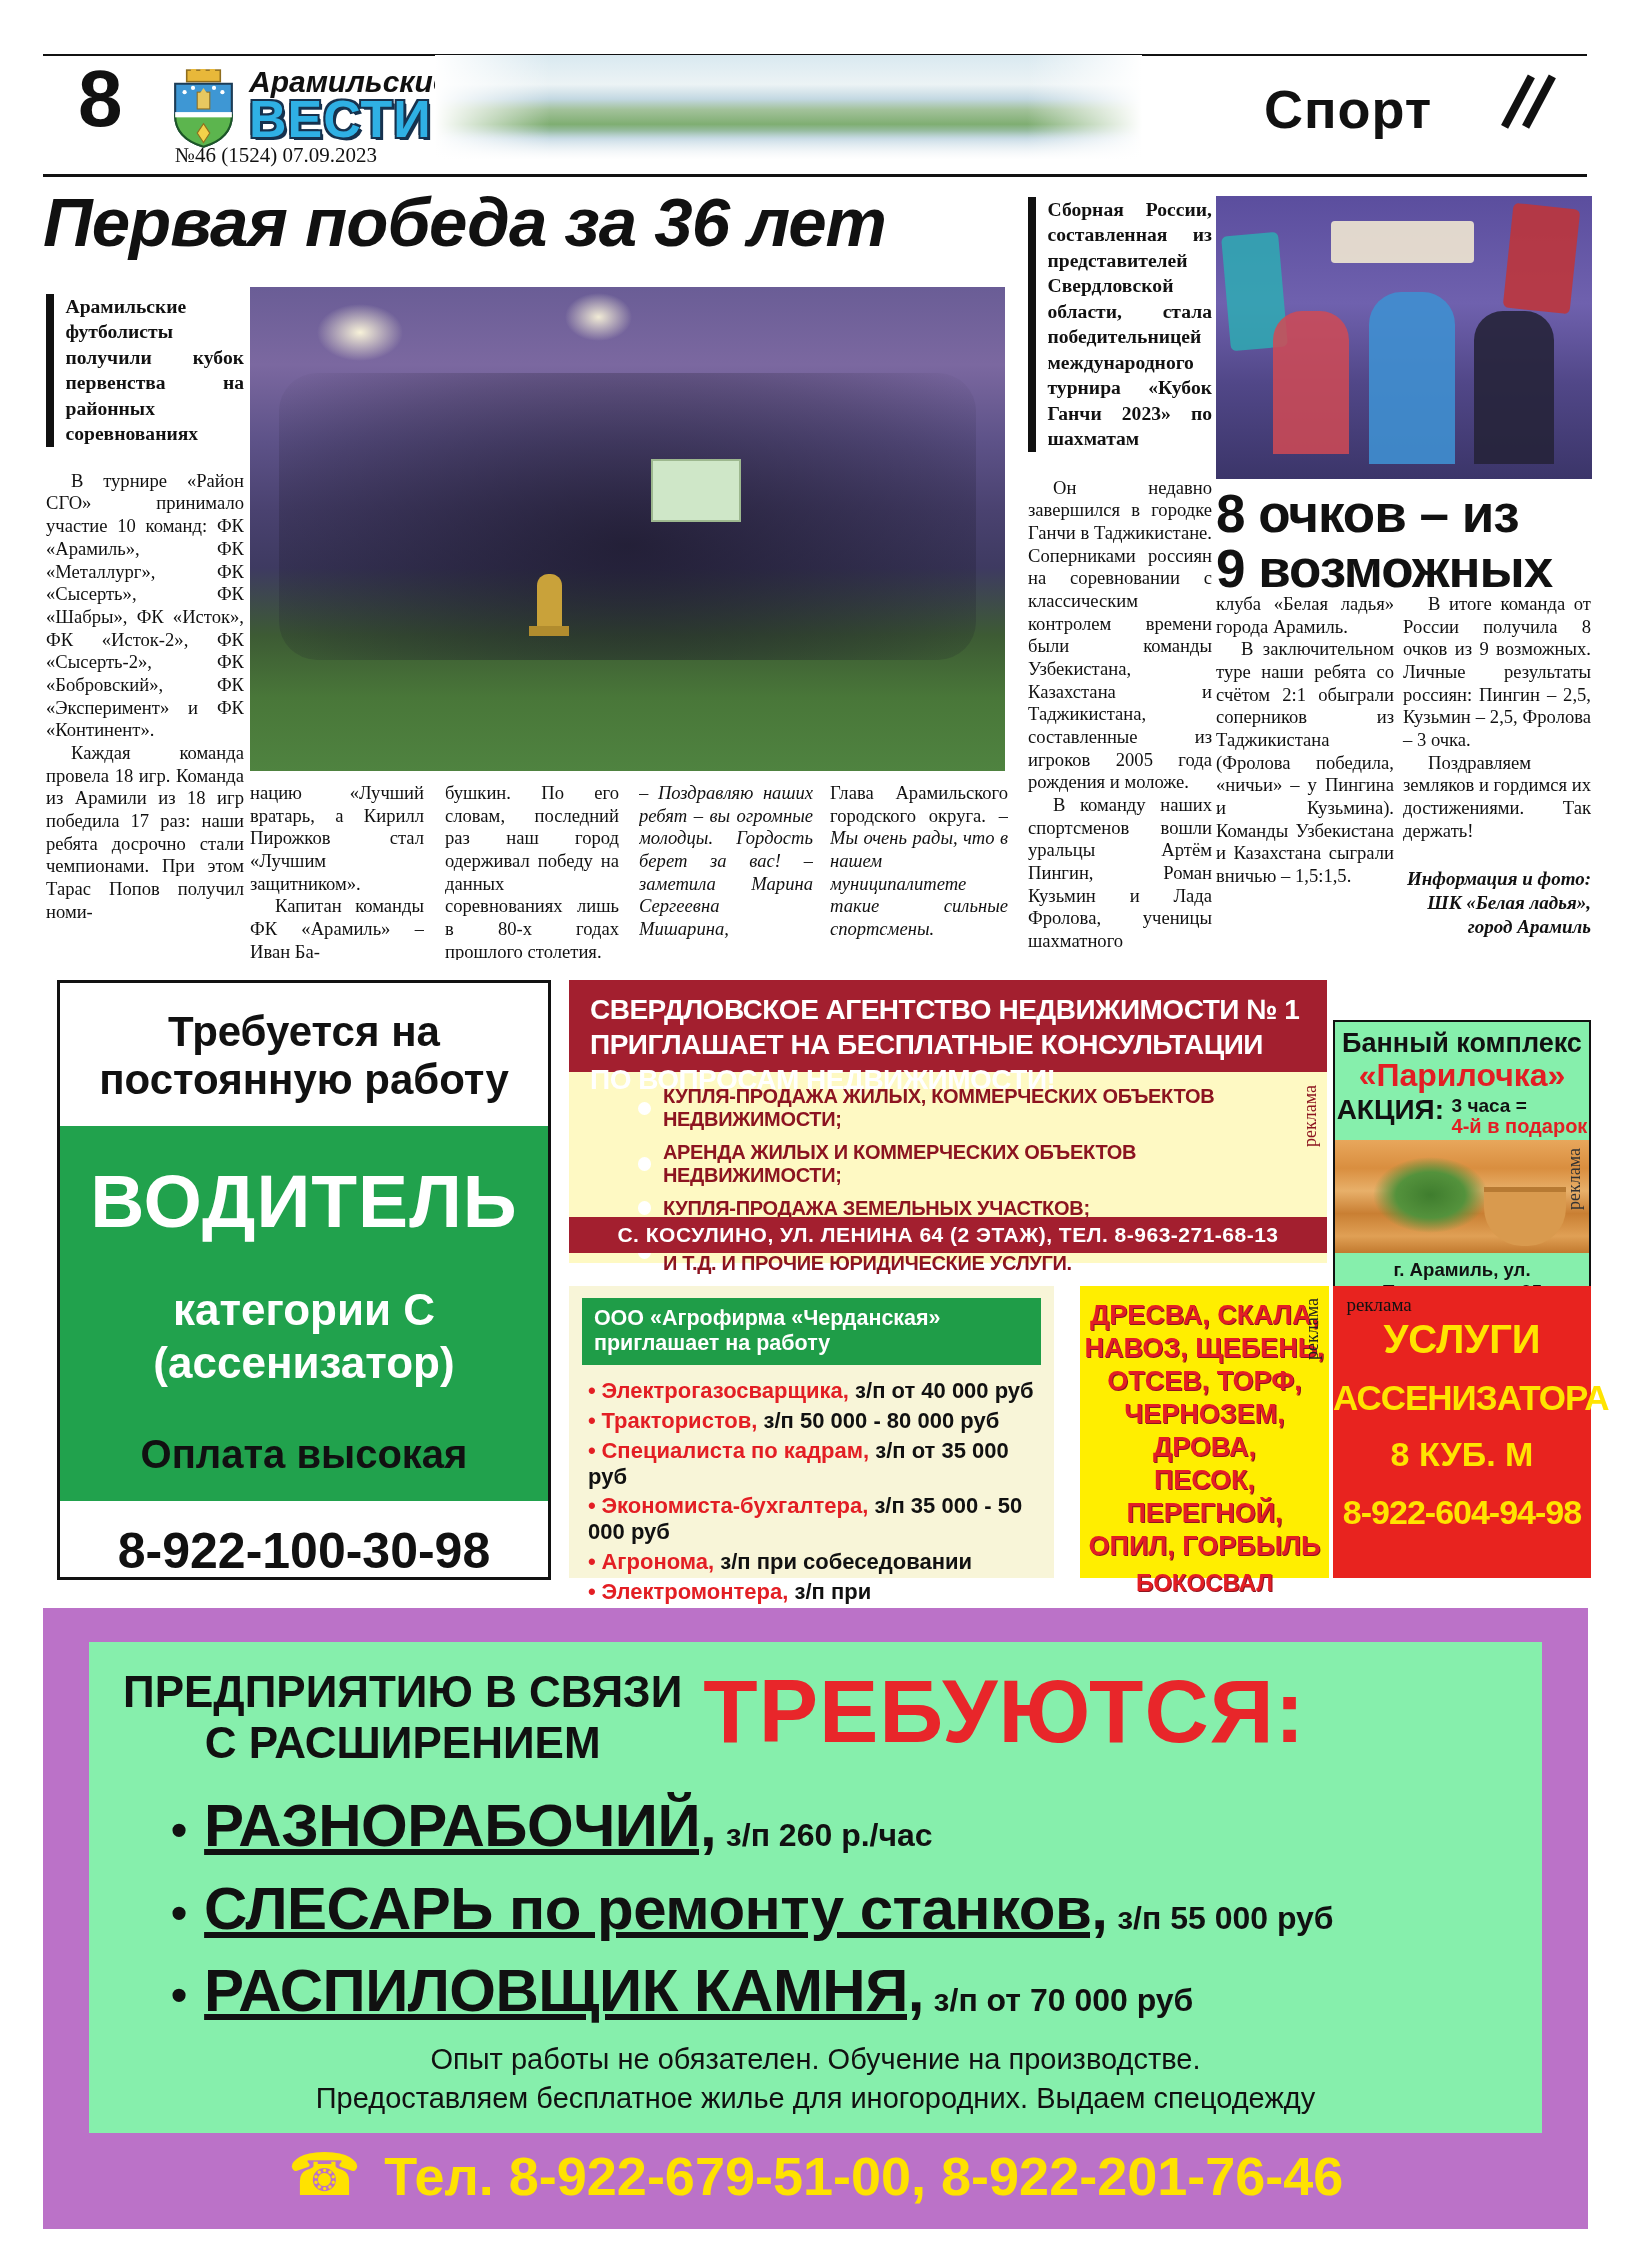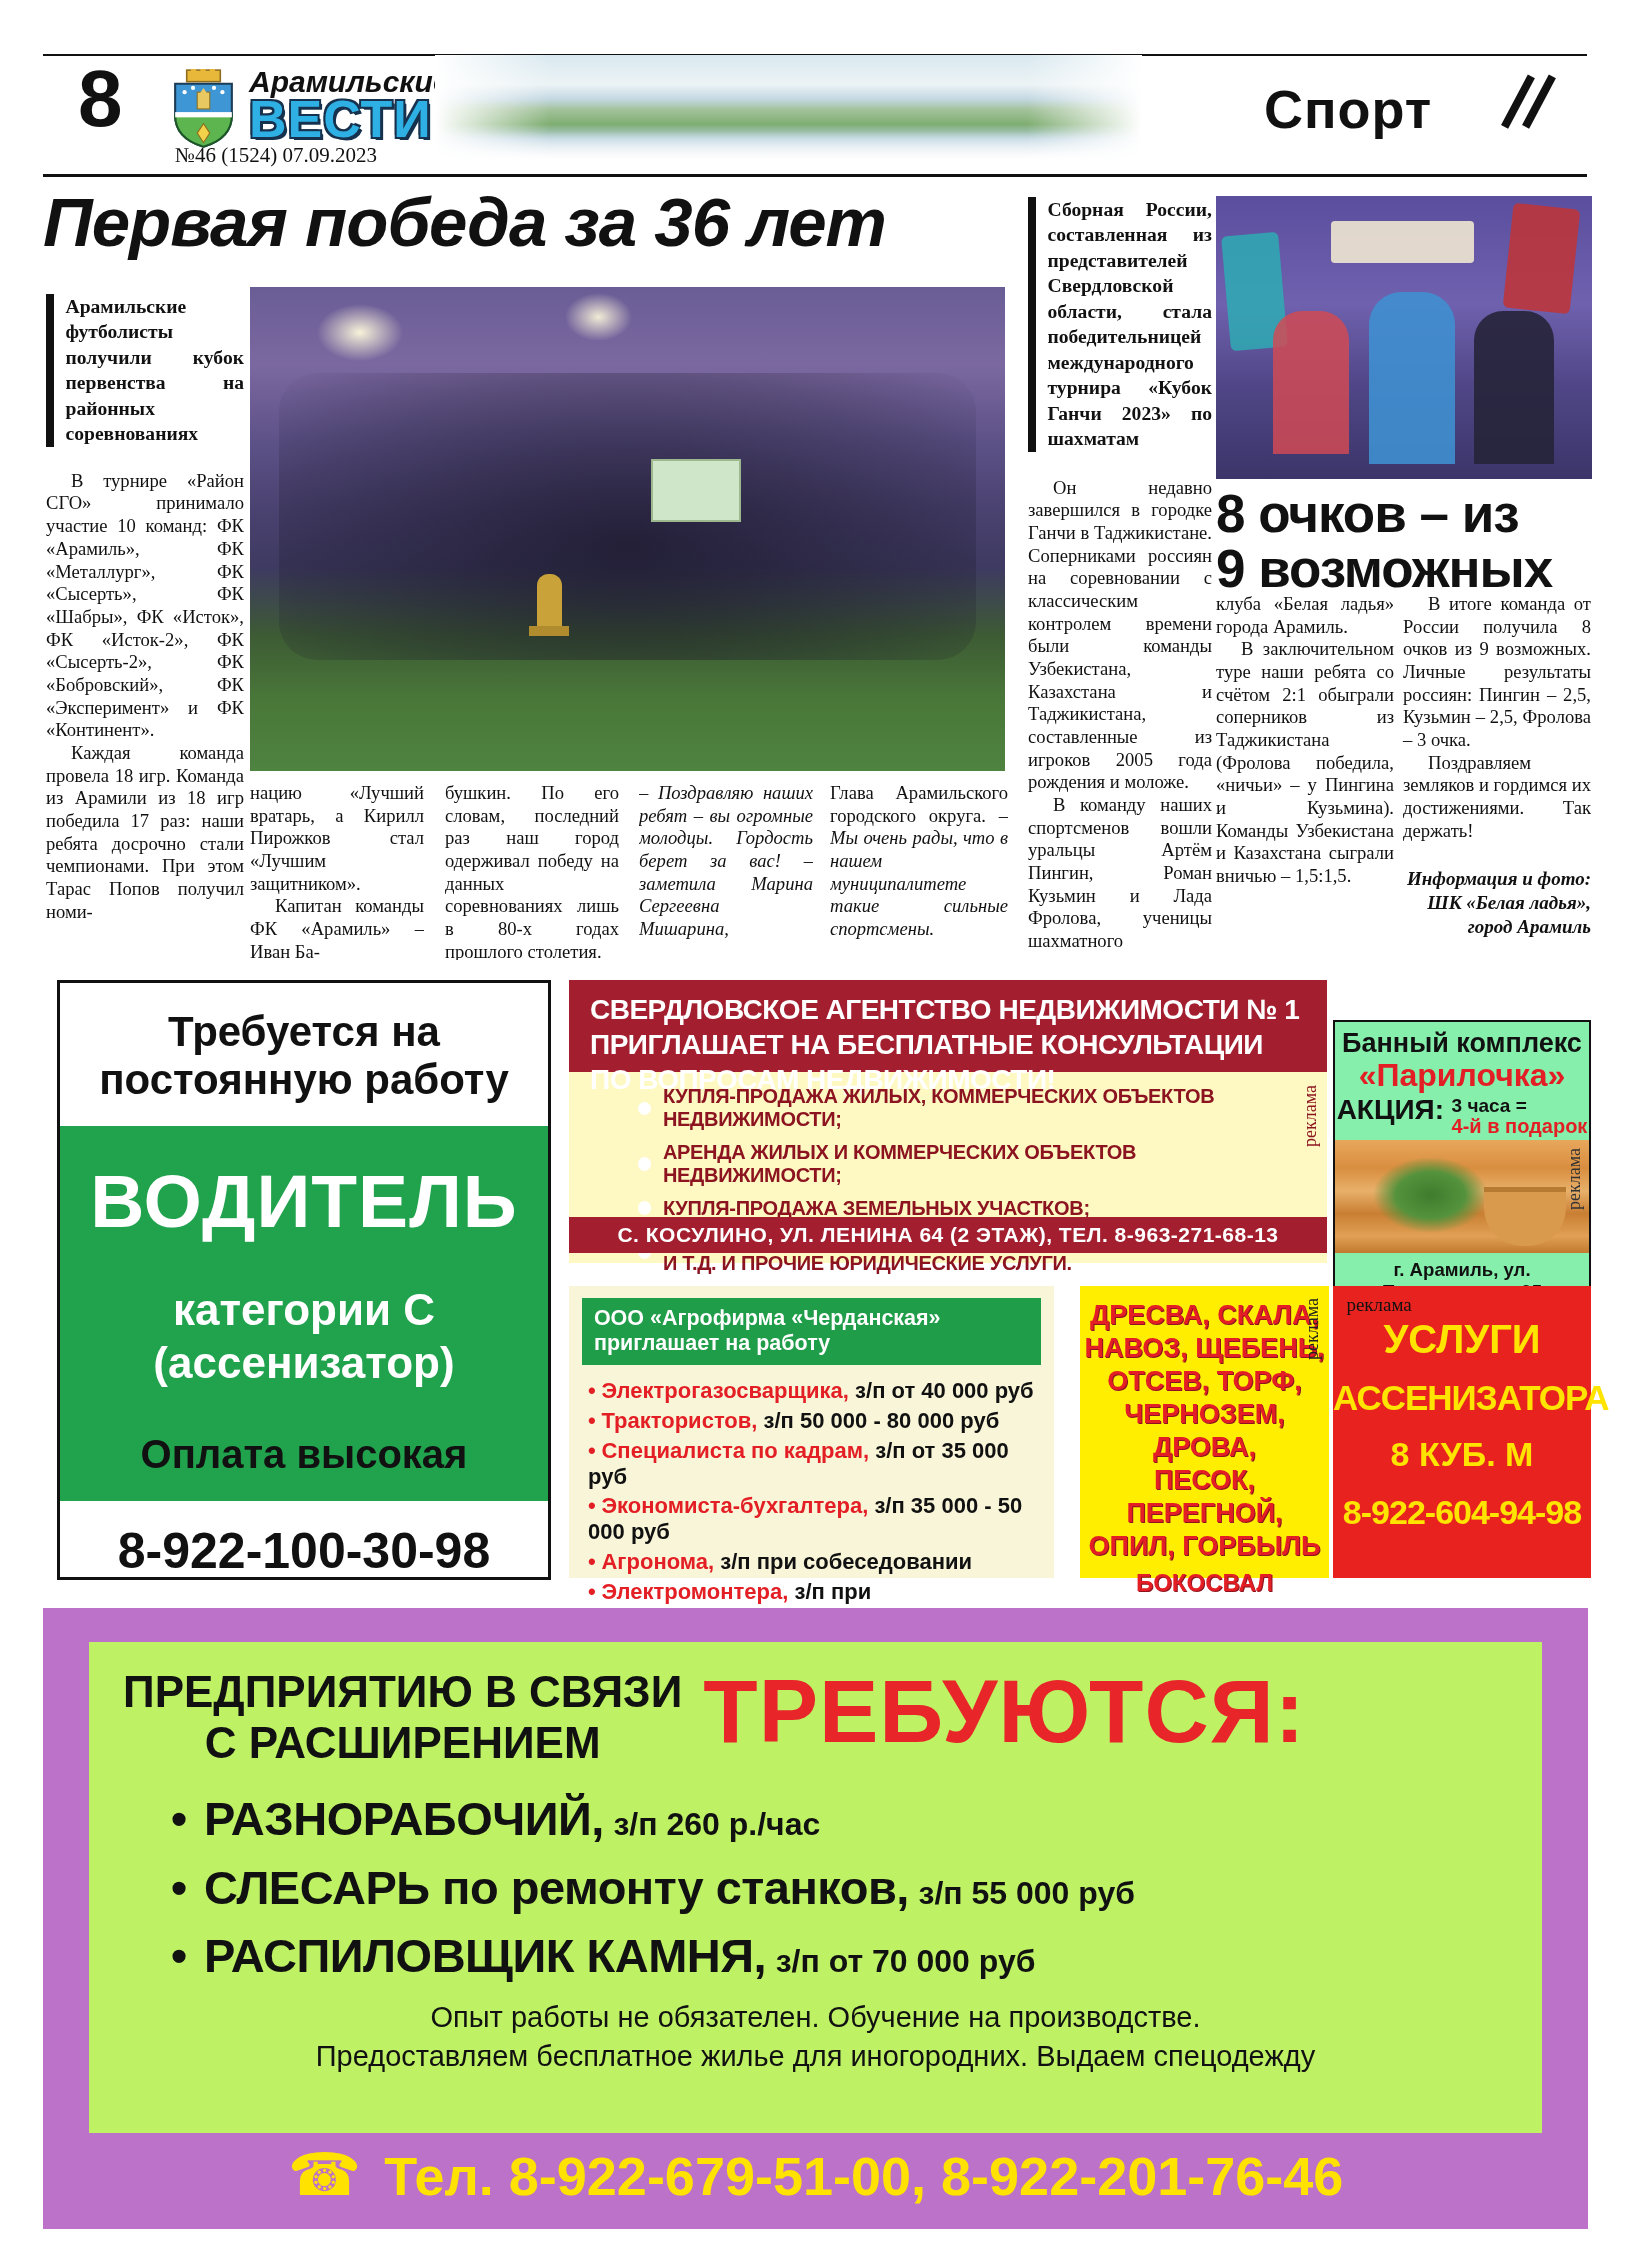--- a/index.html
+++ b/index.html
@@ -133,28 +133,28 @@
 
   #ad-assen{left:1333px;top:1286px;width:258px;height:292px;background:#e8231f;color:#ffe400;text-align:center;box-sizing:border-box;}
   #ad-assen .rk{text-align:left;font-family:"Liberation Serif",serif;font-size:19px;color:#111;margin:7.6px 0 0 13.4px;}
   #ad-assen .l1{font-weight:bold;font-size:40px;margin-top:1.9px;}
   #ad-assen .l2{font-weight:bold;font-size:35px;letter-spacing:-1px;margin-top:15.3px;}
   #ad-assen .l3{font-weight:bold;font-size:34px;margin-top:17px;}
   #ad-assen .l4{font-weight:bold;font-size:34px;margin-top:19px;letter-spacing:-1px;}
 
   
   #ad-big{left:43px;top:1608px;width:1545px;height:621px;background:#bb72c8;}
-  #ad-big .panel{position:absolute;left:46px;right:46px;top:34px;height:491px;background:#bef264;}
+  #ad-big .panel{position:absolute;left:46px;right:46px;top:34px;height:491px;background:#86efac;}
   #ad-big .toprow{display:flex;align-items:flex-start;padding:25px 29px 0 34px;}
   #ad-big .intro{font-weight:bold;font-size:44px;line-height:1.15;text-align:center;}
   #ad-big .heading{font-weight:bold;font-size:89px;color:#e8262a;margin-left:21px;letter-spacing:1px;line-height:1;}
   #ad-big ul{list-style:none;margin:23px 0 0 82px;padding:0;}
   #ad-big li{margin-bottom:13.4px;}
   #ad-big li .bu{font-weight:bold;font-size:46px;margin-right:17px;}
-  #ad-big li .nm{font-weight:bold;font-size:47px;letter-spacing:-0.5px;}
+  #ad-big li .nm{font-weight:bold;font-size:60px;letter-spacing:-0.5px;text-decoration:underline;}
   #ad-big li .py{font-weight:bold;font-size:32px;margin-left:9.6px;}
   #ad-big .notes{margin-top:15.3px;text-align:center;font-size:29px;line-height:1.32;}
   #ad-big .phoneline{position:absolute;left:0;right:0;bottom:15.3px;height:76px;display:flex;align-items:center;justify-content:center;gap:23px;}
   #ad-big .phoneline .ic{font-size:59px;color:#ffe200;line-height:1;}
   #ad-big .phoneline .tx{font-weight:bold;font-size:54px;color:#ffe200;letter-spacing:0;}
 </style>
 </head>
 <body>
 
 <div class="page">

